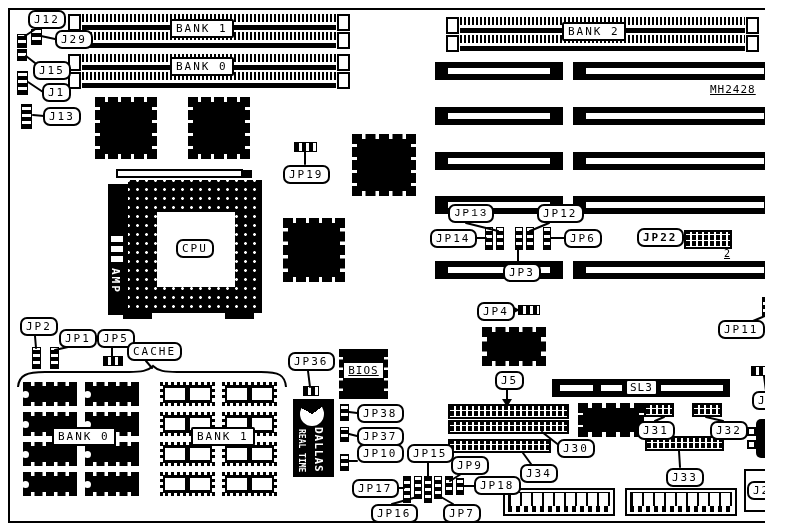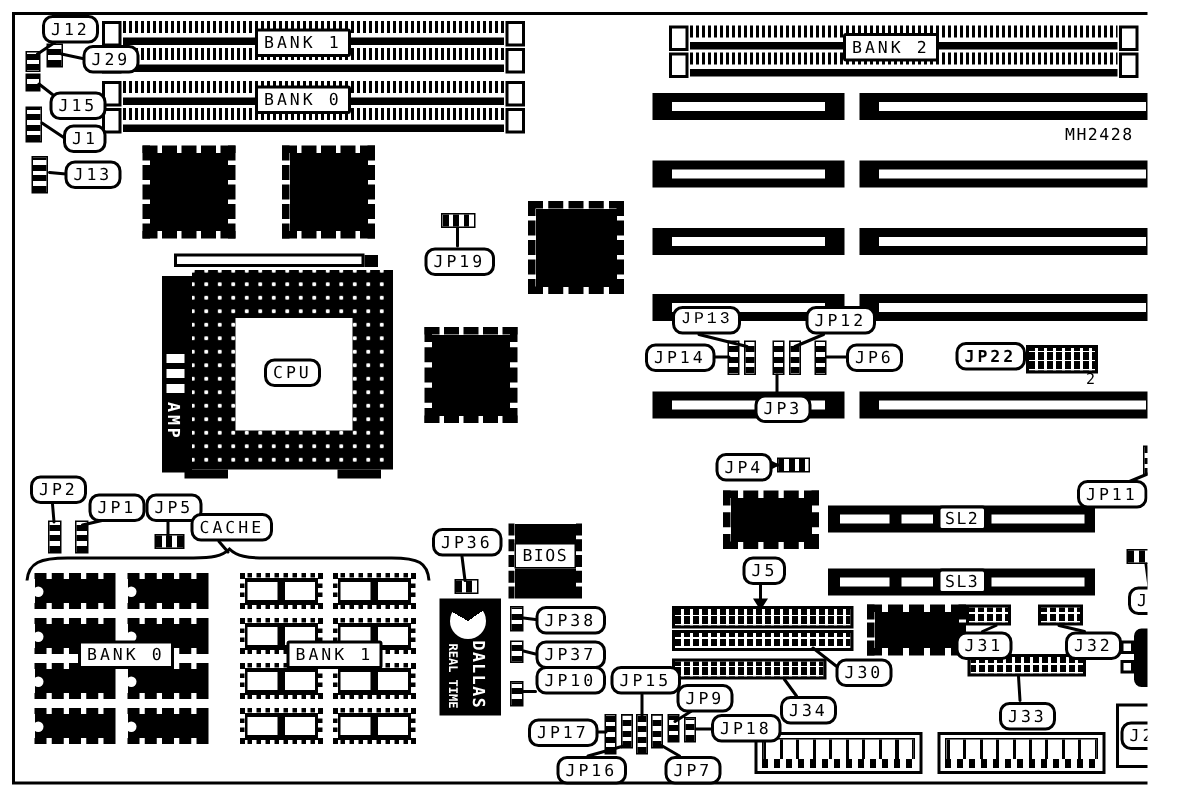--- a/index.html
+++ b/index.html
@@ -1,19 +1,19 @@
 <!DOCTYPE html>
 <html><head>
 <meta charset="utf-8">
 <style>
   html,body{margin:0;padding:0;background:#fff;}
   *{box-sizing:border-box;}
   .canvas{position:relative;width:765px;height:531px;background:#fff;overflow:hidden;
           font-family:"DejaVu Sans Mono",monospace;color:#000;}
-  .abs{position:absolute;}
+  .abs{position:absolute;text-decoration:underline;}
   .board-border{position:absolute;left:8px;top:8px;width:779px;height:515px;border:2px solid #000;}
   
   .lbl{position:absolute;background:#fff;border:2px solid #000;border-radius:7px;
        font-size:11px;line-height:15px;letter-spacing:2px;padding:0 4px;white-space:nowrap;
        text-align:center;z-index:40;}
   .tag{position:absolute;background:#fff;border:2px solid #000;border-radius:2px;
        font-size:11px;line-height:15px;letter-spacing:2px;padding:0 4px;white-space:nowrap;z-index:25;}
   
   .simm{position:absolute;height:16px;z-index:10;
         background-image:repeating-linear-gradient(90deg,#000 0 2px,#fff 2px 4px),linear-gradient(#000,#000);
@@ -80,26 +80,20 @@
   <div class="isa" style="left:435px;top:107px;width:128px;"></div>
   <div class="isa" style="left:573px;top:107px;width:204px;"></div>
   <div class="isa" style="left:435px;top:152px;width:128px;"></div>
   <div class="isa" style="left:573px;top:152px;width:204px;"></div>
   <div class="isa" style="left:435px;top:196px;width:128px;"></div>
   <div class="isa" style="left:573px;top:196px;width:204px;"></div>
   <div class="isa" style="left:435px;top:261px;width:128px;"></div>
   <div class="isa" style="left:573px;top:261px;width:204px;"></div>
   <div class="abs" style="left:710px;top:83px;font-size:11px;letter-spacing:1px;z-index:15;">MH2428</div>
 
-  <div class="slbar" style="left:552px;top:337px;width:178px;">
-    <div class="ss" style="left:8px;width:33px;"></div>
-    <div class="ss" style="left:49px;width:21px;"></div>
-    <div class="ss" style="left:109px;width:62px;"></div>
-    <div class="sllbl">SL2</div>
-  </div>
   <div class="slbar" style="left:552px;top:379px;width:178px;padding-left:40px;">
     <div class="ss" style="left:8px;width:33px;"></div>
     <div class="ss" style="left:49px;width:21px;"></div>
     <div class="ss" style="left:109px;width:62px;"></div>
     <div class="sllbl">SL3</div>
   </div>
 
   <div class="jmp" style="left:485px;top:227px;width:8px;height:23px;"></div>
   <div class="jmp" style="left:496px;top:227px;width:8px;height:23px;"></div>
   <div class="jmp" style="left:515px;top:227px;width:8px;height:23px;"></div>

